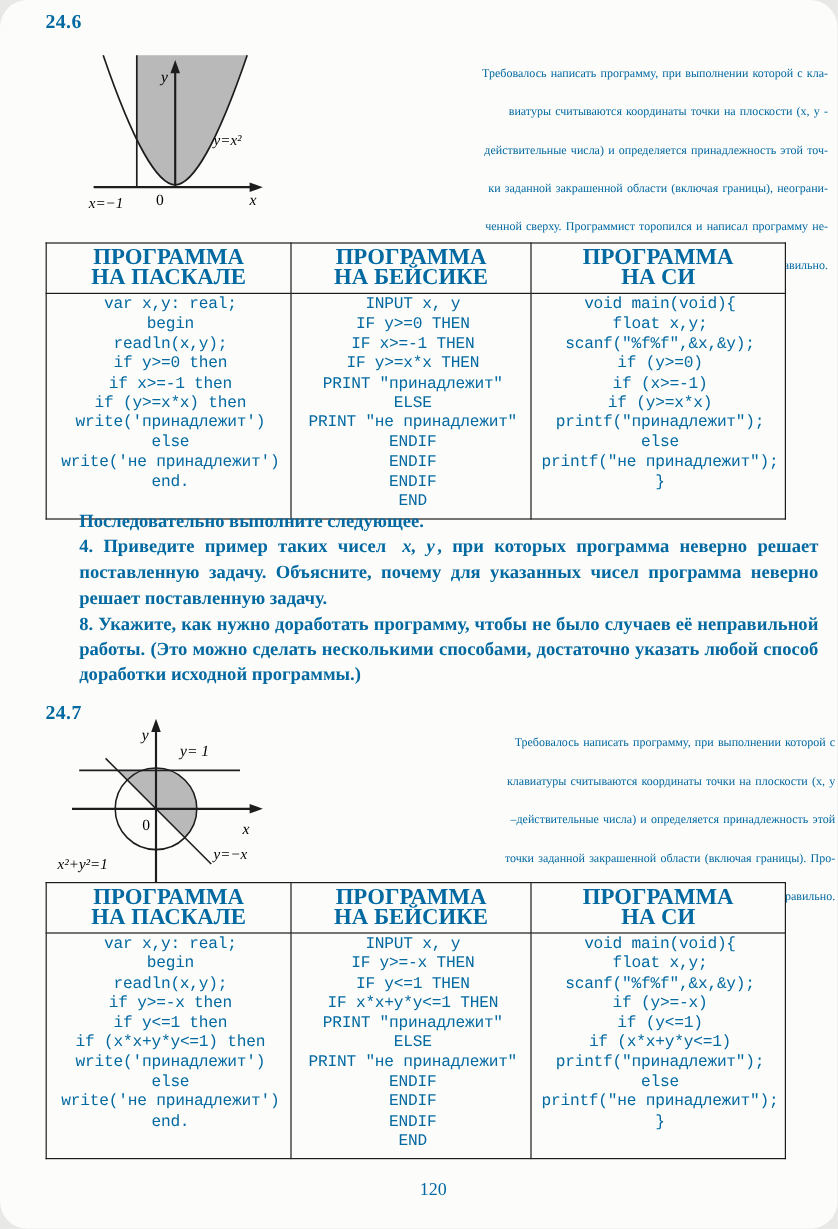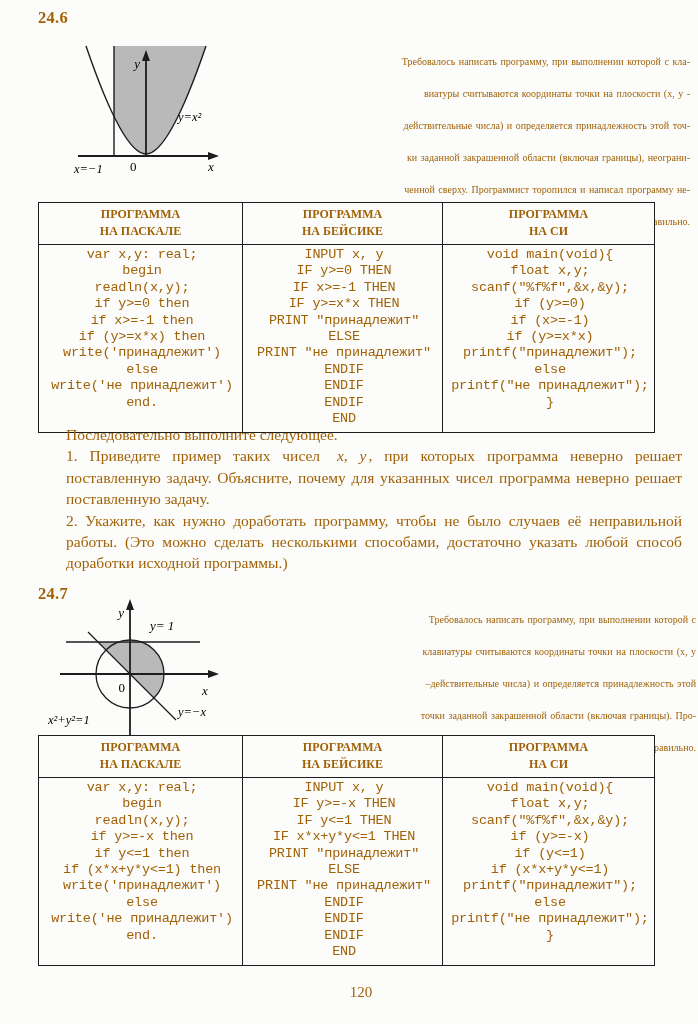--- a/index.html
+++ b/index.html
@@ -1,25 +1,25 @@
 <!DOCTYPE html>
 <html><head>
 <meta charset="utf-8">
 <style>
   html,body{margin:0;padding:0;background:#e8e8e6;}
   #page{position:relative;width:698px;height:1024px;background:#fcfcfa;margin:0 auto;
-        font-family:"Liberation Serif",serif;color:#a16207;overflow:hidden;}
+        font-family:"Liberation Serif",serif;color:#0369a1;overflow:hidden;border-radius:23px;}
   .abs{position:absolute;}
   .prob-num{font-weight:bold;font-size:16.5px;letter-spacing:.3px;}
   .intro{font-size:10px;line-height:32px;white-space:pre-line;word-spacing:1px;text-align:right;}
   .tasks{font-size:15.5px;line-height:21.4px;width:616px;}
-  .tasks div{text-align:justify;}
+  .tasks div{text-align:justify;font-weight:bold;}
   .codeTable{border-collapse:collapse;table-layout:fixed;width:616px;background:#fcfcfa;}
   .codeTable th,.codeTable td{border:1.6px solid #1d1d1d;white-space:pre-line;overflow:hidden;text-align:center;}
-  .codeTable th{font-family:"Liberation Serif",serif;font-weight:bold;font-size:12px;
+  .codeTable th{font-family:"Liberation Serif",serif;font-weight:bold;font-size:19px;
                 line-height:17px;text-align:center;vertical-align:middle;padding:3px 2px 4px;}
   .codeTable td{font-family:"Liberation Mono",monospace;font-size:13.5px;line-height:16.4px;
                 vertical-align:top;padding:2px 2px 5px 5px;letter-spacing:-.2px;}
   .fig-label{font-family:"Liberation Serif",serif;font-style:italic;}
   .pagenum{left:12px;top:984px;width:698px;text-align:center;font-size:15px;}
 </style>
 </head>
 <body>
 
 <div id="page">
@@ -99,22 +99,22 @@
 printf("принадлежит");
 else
 printf("не принадлежит");
 }</td>
     </tr>
   </tbody>
     </table>
 
   <div class="abs tasks" style="left:66px;top:424px;">
     <div>Последовательно выполните следующее.</div>
-    <div><span>1. Приведите пример таких чисел </span><i style="padding:0 2px 0 5px;">x, y</i><span>, при которых программа неверно решает поставленную задачу. Объясните, почему для указанных чисел программа неверно решает поставленную задачу.</span></div>
-    <div>2. Укажите, как нужно доработать программу, чтобы не было случаев её неправильной работы. (Это можно сделать несколькими способами, достаточно указать любой способ доработки исходной программы.)</div>
+    <div><span>4. Приведите пример таких чисел </span><i style="padding:0 2px 0 5px;">x, y</i><span>, при которых программа неверно решает поставленную задачу. Объясните, почему для указанных чисел программа неверно решает поставленную задачу.</span></div>
+    <div>8. Укажите, как нужно доработать программу, чтобы не было случаев её неправильной работы. (Это можно сделать несколькими способами, достаточно указать любой способ доработки исходной программы.)</div>
   </div>
 
   <div class="abs prob-num" style="left:38px;top:584px;">24.7</div>
 
   <svg class="abs" style="left:42px;top:592px;" width="185" height="155" viewBox="0 0 185 155">
     <path d="M56,50 L99.5,50 A34 34 0 0 1 112,106 Z" fill="#b9b9b9"></path>
     <circle cx="88" cy="82" r="34" fill="none" stroke="#1d1d1d" stroke-width="1.3"></circle>
     <line x1="24" y1="50" x2="158" y2="50" stroke="#1d1d1d" stroke-width="1.5"></line>
     <line x1="46" y1="40" x2="134" y2="128" stroke="#1d1d1d" stroke-width="1.3"></line>
     <line x1="18" y1="82" x2="170" y2="82" stroke="#1d1d1d" stroke-width="1.8"></line>

